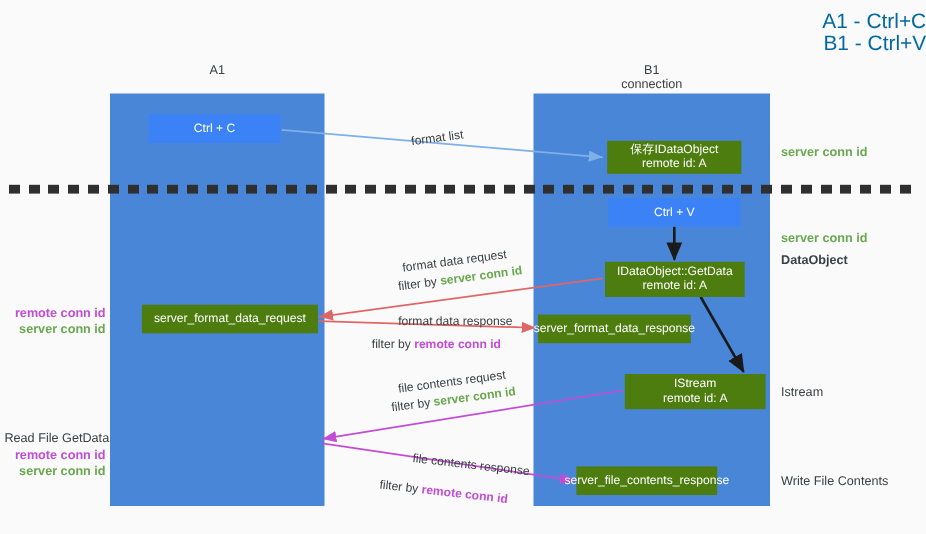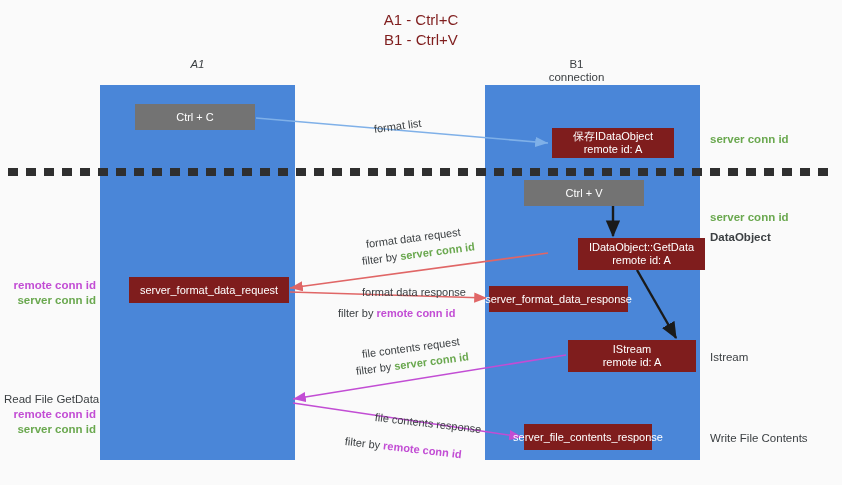--- a/index.html
+++ b/index.html
@@ -17,36 +17,36 @@
   }
   #canvas {
     position: absolute;
     inset: 0;
   }
   .abs { position: absolute; }
 
   
   #title {
     left: 0; right: 0; top: 10px;
-    text-align: center;
-    font-size: 15px;
+    text-align: right;
+    font-size: 19px;
     line-height: 20px;
-    color: #7f1d1d;
+    color: #0369a1;
     white-space: pre-line;
   }
 
   
   .col-head {
     text-align: center;
     font-size: 11.5px;
     line-height: 13px;
     color: #3c4043;
   }
-  #head-a1 { left: 100px; width: 195px; top: 58px; font-style: italic; }
-  #head-b1 { left: 469px; width: 215px; top: 58px; }
+  #head-a1 { left: 100px; width: 195px; top: 58px; }
+  #head-b1 { left: 485px; width: 215px; top: 58px; }
 
   
   .lane {
     background: #4a86d8;
     top: 85px;
     height: 375px;
   }
   #lane-a1 { left: 100px; width: 195px; }
   #lane-b1 { left: 485px; width: 215px; }
 
@@ -56,22 +56,22 @@
     display: flex;
     flex-direction: column;
     align-items: center;
     justify-content: center;
     color: #ffffff;
     font-size: 11px;
     line-height: 13px;
     text-align: center;
     padding: 2px 4px;
   }
-  .box.green { background: #737373; }
-  .box.orange { background: #7f1d1d; }
+  .box.green { background: #3b82f6; }
+  .box.orange { background: #4d7c0f; }
   .box .l2 { display: block; }
 
   
   .flow-label {
     font-size: 11px;
     line-height: 14px;
     color: #3c4043;
     white-space: nowrap;
   }
   .flow-label.tilt-up { transform: rotate(-7.5deg); transform-origin: left center; }
@@ -159,25 +159,25 @@
 
   <div class="abs box green" style="left:135px; top:104px; width:120px; height:26px;">
     <span>Ctrl + C</span>
   </div>
 
   <div class="abs box orange" style="left:552px; top:128px; width:122px; height:30px;">
     <span>保存IDataObject</span>
     <span class="l2">remote id: A</span>
   </div>
 
-  <div class="abs box green" style="left:524px; top:180px; width:120px; height:26px;">
+  <div class="abs box green" style="left:553px; top:180px; width:120px; height:26px;">
     <span>Ctrl + V</span>
   </div>
 
-  <div class="abs box orange" style="left:550px; top:238px; width:127px; height:32px;margin-left:28px;">
+  <div class="abs box orange" style="left:550px; top:238px; width:127px; height:32px;">
     <span>IDataObject::GetData</span>
     <span class="l2">remote id: A</span>
   </div>
 
   <div class="abs box orange" style="left:129px; top:277px; width:160px; height:26px;">
     <span>server_format_data_request</span>
   </div>
 
   <div class="abs box orange" style="left:489px; top:286px; width:139px; height:26px;">
     <span>server_format_data_response</span>

